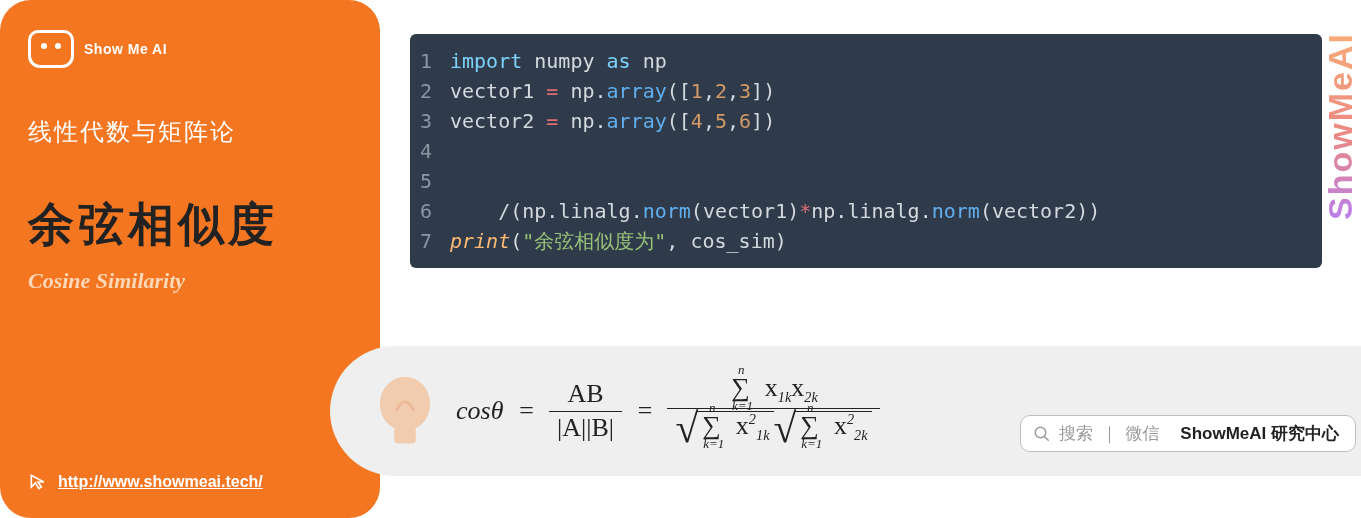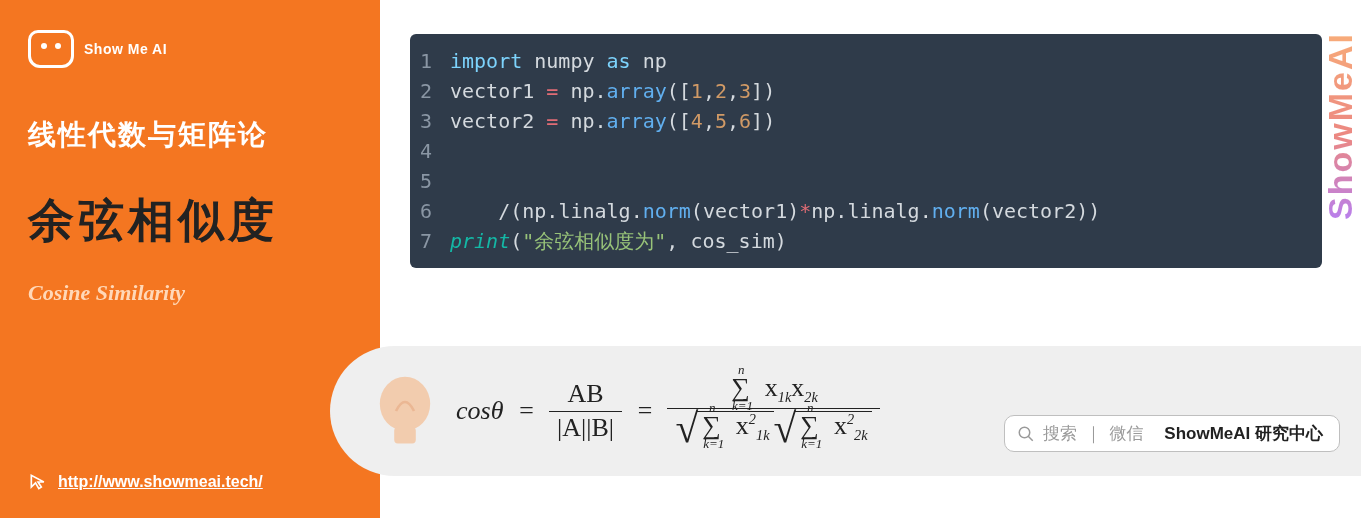--- a/index.html
+++ b/index.html
@@ -13,20 +13,21 @@
     overflow: hidden;
   }
   .sidebar {
     width: 380px;
     height: 518px;
     background: #f47621;
     color: #fff;
     padding: 30px 28px 20px 28px;
     position: relative;
     flex-shrink: 0;
+    border-radius: 31px;
   }
   .logo-wrap {
     display: flex;
     align-items: center;
     gap: 10px;
     margin-bottom: 48px;
   }
   .logo-box {
     width: 46px;
     height: 38px;
@@ -44,32 +45,32 @@
     background: #fff;
     border-radius: 50%;
     box-shadow: 14px 0 0 #fff;
   }
   .logo-text {
     font-size: 14px;
     font-weight: 700;
     letter-spacing: 0.5px;
   }
   .subtitle {
-    font-size: 28px;
-    font-weight: 700;
+    font-size: 24px;
+    font-weight: 400;
     letter-spacing: 2px;
-    margin-bottom: 36px;
+    margin-bottom: 46px;
     color: #fff;
   }
   .title {
     font-size: 46px;
     font-weight: 900;
     color: #222;
     letter-spacing: 4px;
-    margin-bottom: 28px;
+    margin-bottom: 12px;
   }
   .title-en {
     font-size: 22px;
     font-style: italic;
     font-weight: 600;
     color: #ffd8b8;
     font-family: Liberation Serif, serif;
     margin-bottom: 70px;
   }
   .url-row {
@@ -114,21 +115,21 @@
     color: #8a96a4;
     padding-right: 18px;
     flex-shrink: 0;
     user-select: none;
   }
   .code { white-space: pre; }
   .kw-imp { color: #7dd3fc; }       
   .kw-var { color: #d4d9de; }
   .op    { color: #e06c75; }        
   .fn    { color: #61afef; }        
-  .fn-it { color: #14b8a6; font-style: italic; margin-top: 44px; } 
+  .fn-it { color: #fdba74; font-style: italic; margin-top: 44px; } 
   .num   { color: #d19a66; }
   .str   { color: #98c379; }
   .pun   { color: #d4d9de; }
 
   .formula-band {
     position: absolute;
     left: -50px;
     right: 0;
     bottom: 42px;
     background: #efefef;
@@ -201,21 +202,21 @@
     position: absolute;
     bottom: -11px; left: 50%;
     transform: translateX(-40%);
     font-size: 0.5em;
     font-style: italic;
     white-space: nowrap;
   }
 
   .search-badge {
     position: absolute;
-    right: 24px;
+    right: 8px;
     bottom: 66px;
     background: #fff;
     border: 1.5px solid #bfbfbf;
     border-radius: 10px;
     padding: 6px 16px 6px 12px;
     display: flex;
     align-items: center;
     gap: 8px;
     font-size: 17px;
     color: #9a9a9a;

